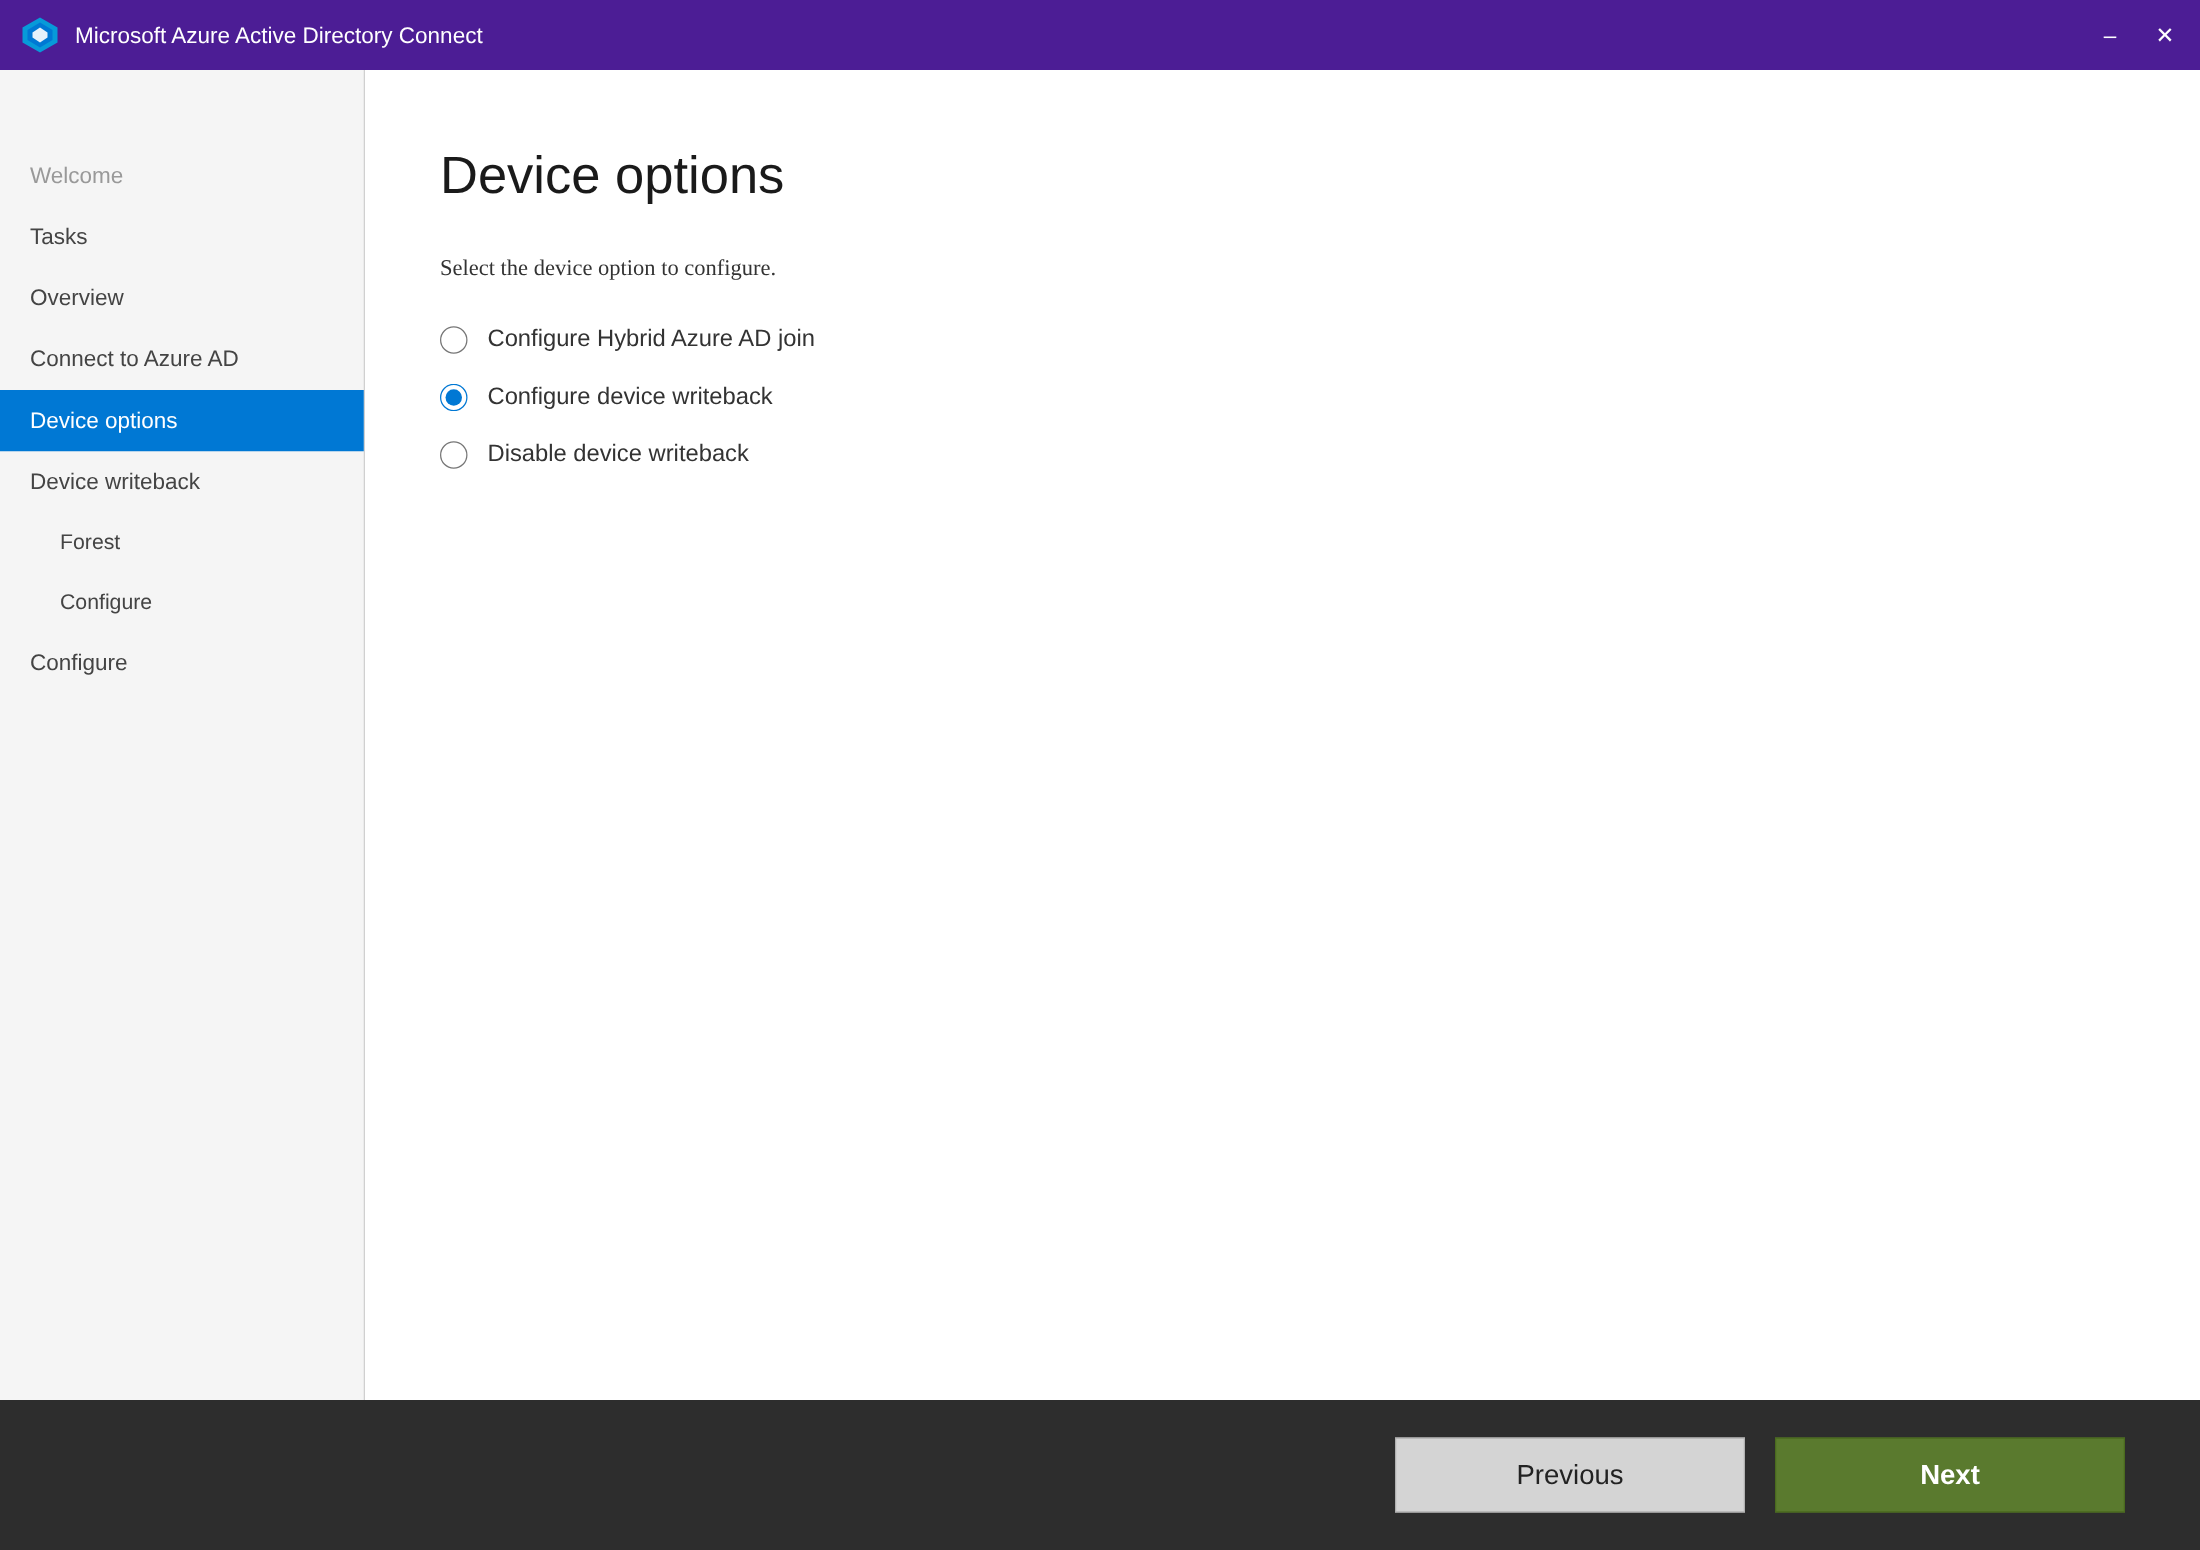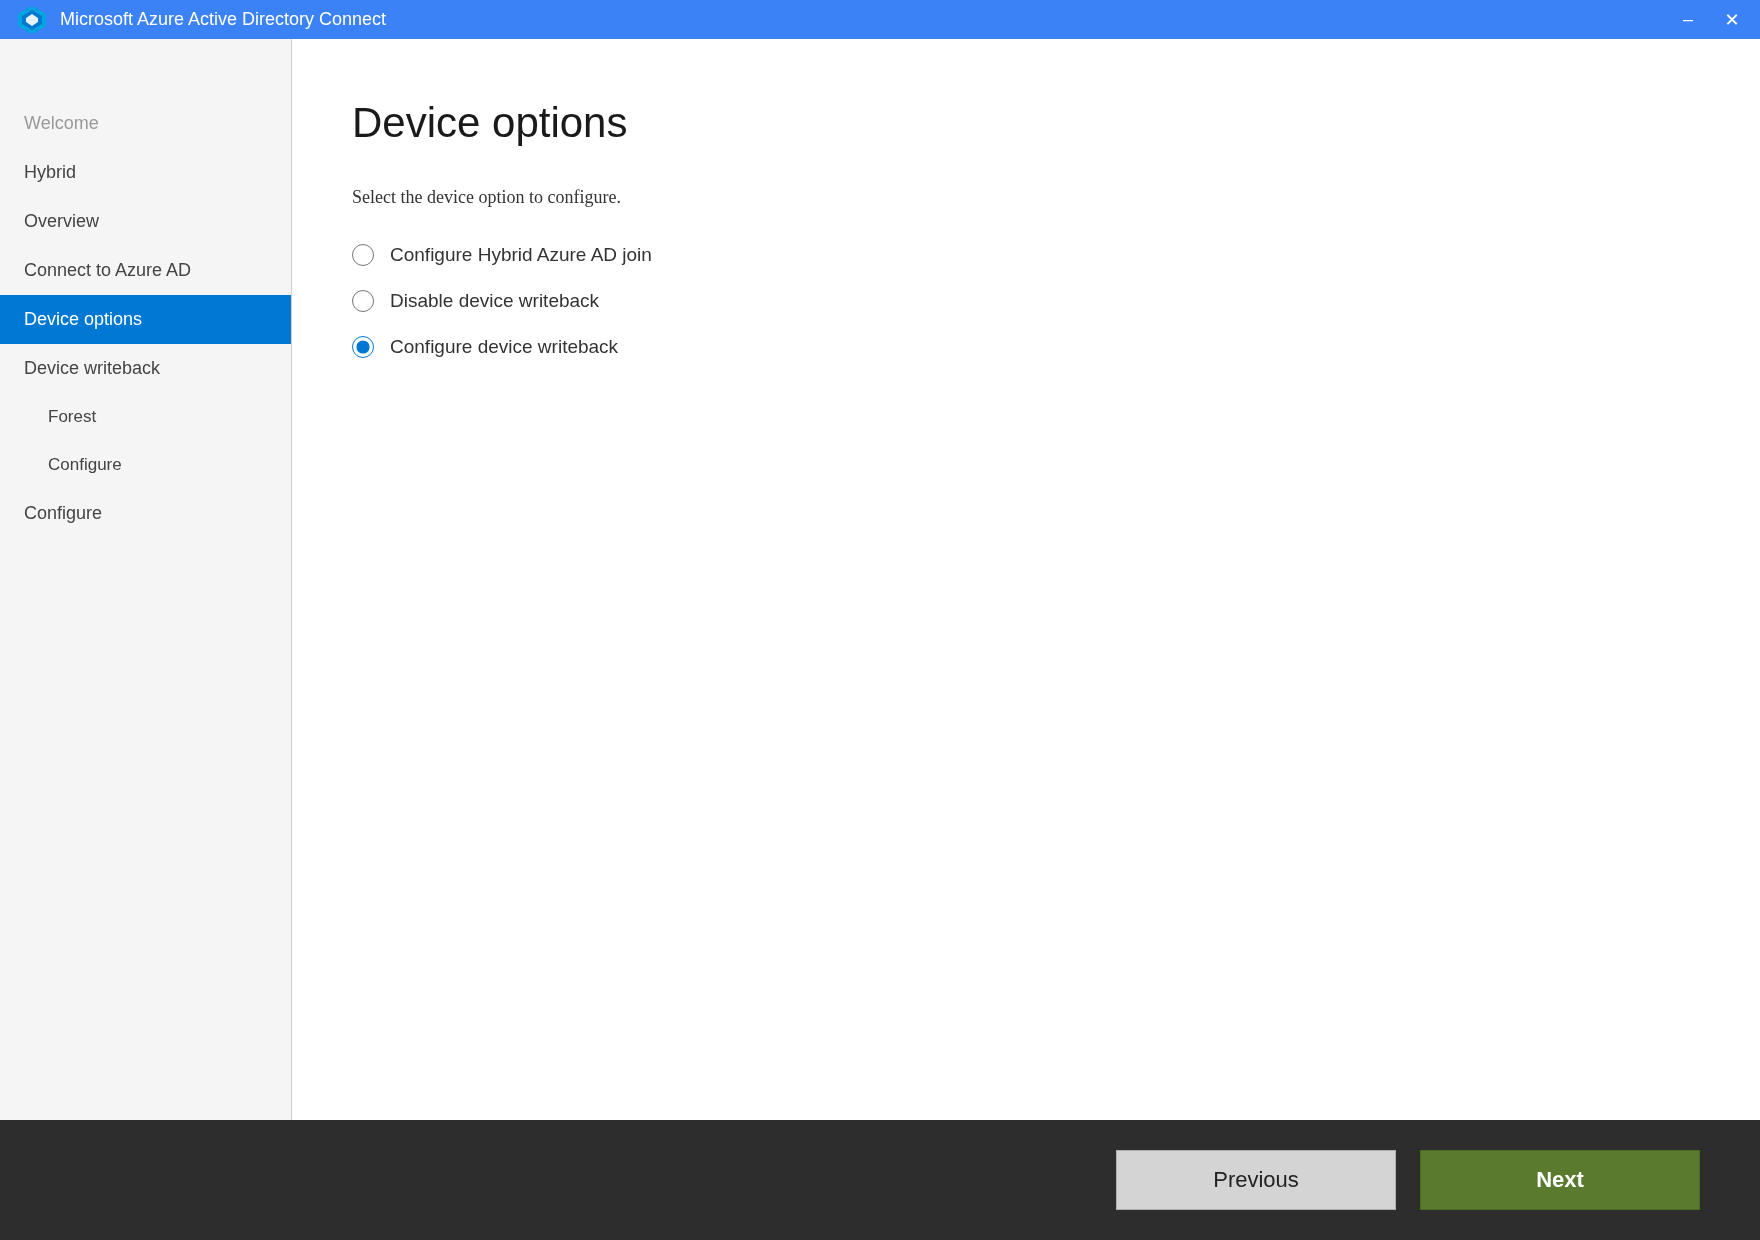--- a/index.html
+++ b/index.html
@@ -8,22 +8,22 @@
       height: 1240px;
       font-family: 'Segoe UI', Tahoma, Geneva, Verdana, sans-serif;
       background: #2d2d2d;
       display: flex;
       flex-direction: column;
       overflow: hidden;
     }
 
     
     .title-bar {
-      background: #3b82f6;
-      height: 39px;
+      background: #4c1d95;
+      height: 56px;
       display: flex;
       align-items: center;
       padding: 0 16px;
       flex-shrink: 0;
     }
     .title-bar-logo {
       width: 32px;
       height: 32px;
       margin-right: 12px;
       flex-shrink: 0;
@@ -183,21 +183,21 @@
 </div>
 
 <div class="window-content">
   <div class="inner-area">
 
     <div class="sidebar">
       <div class="sidebar-item dimmed">
         <span>Welcome</span>
       </div>
       <div class="sidebar-item">
-        <span>Hybrid</span>
+        <span>Tasks</span>
       </div>
       <div class="sidebar-item">
         <span>Overview</span>
       </div>
       <div class="sidebar-item">
         <span>Connect to Azure AD</span>
       </div>
       <div class="sidebar-item active">
         <span>Device options</span>
       </div>
@@ -220,27 +220,27 @@
       <p class="page-description">Select the device option to configure.</p>
 
       <div class="radio-group">
 
         <label class="radio-option">
           <input type="radio" class="radio-input" name="device-option" style="">
           <span class="radio-label">Configure Hybrid Azure AD join</span>
         </label>
 
         <label class="radio-option">
+          <input type="radio" class="radio-input" name="device-option" checked="" style="">
+          <span class="radio-label">Configure device writeback</span>
+        </label>
+
+        <label class="radio-option">
           <input type="radio" class="radio-input" name="device-option" style="">
           <span class="radio-label">Disable device writeback</span>
-        </label>
-
-        <label class="radio-option">
-          <input type="radio" class="radio-input" name="device-option" checked="" style="">
-          <span class="radio-label">Configure device writeback</span>
         </label>
 
       </div>
     </div>
 
   </div>
 
   <div class="footer">
     <button class="btn-previous">Previous</button>
     <button class="btn-next">Next</button>

